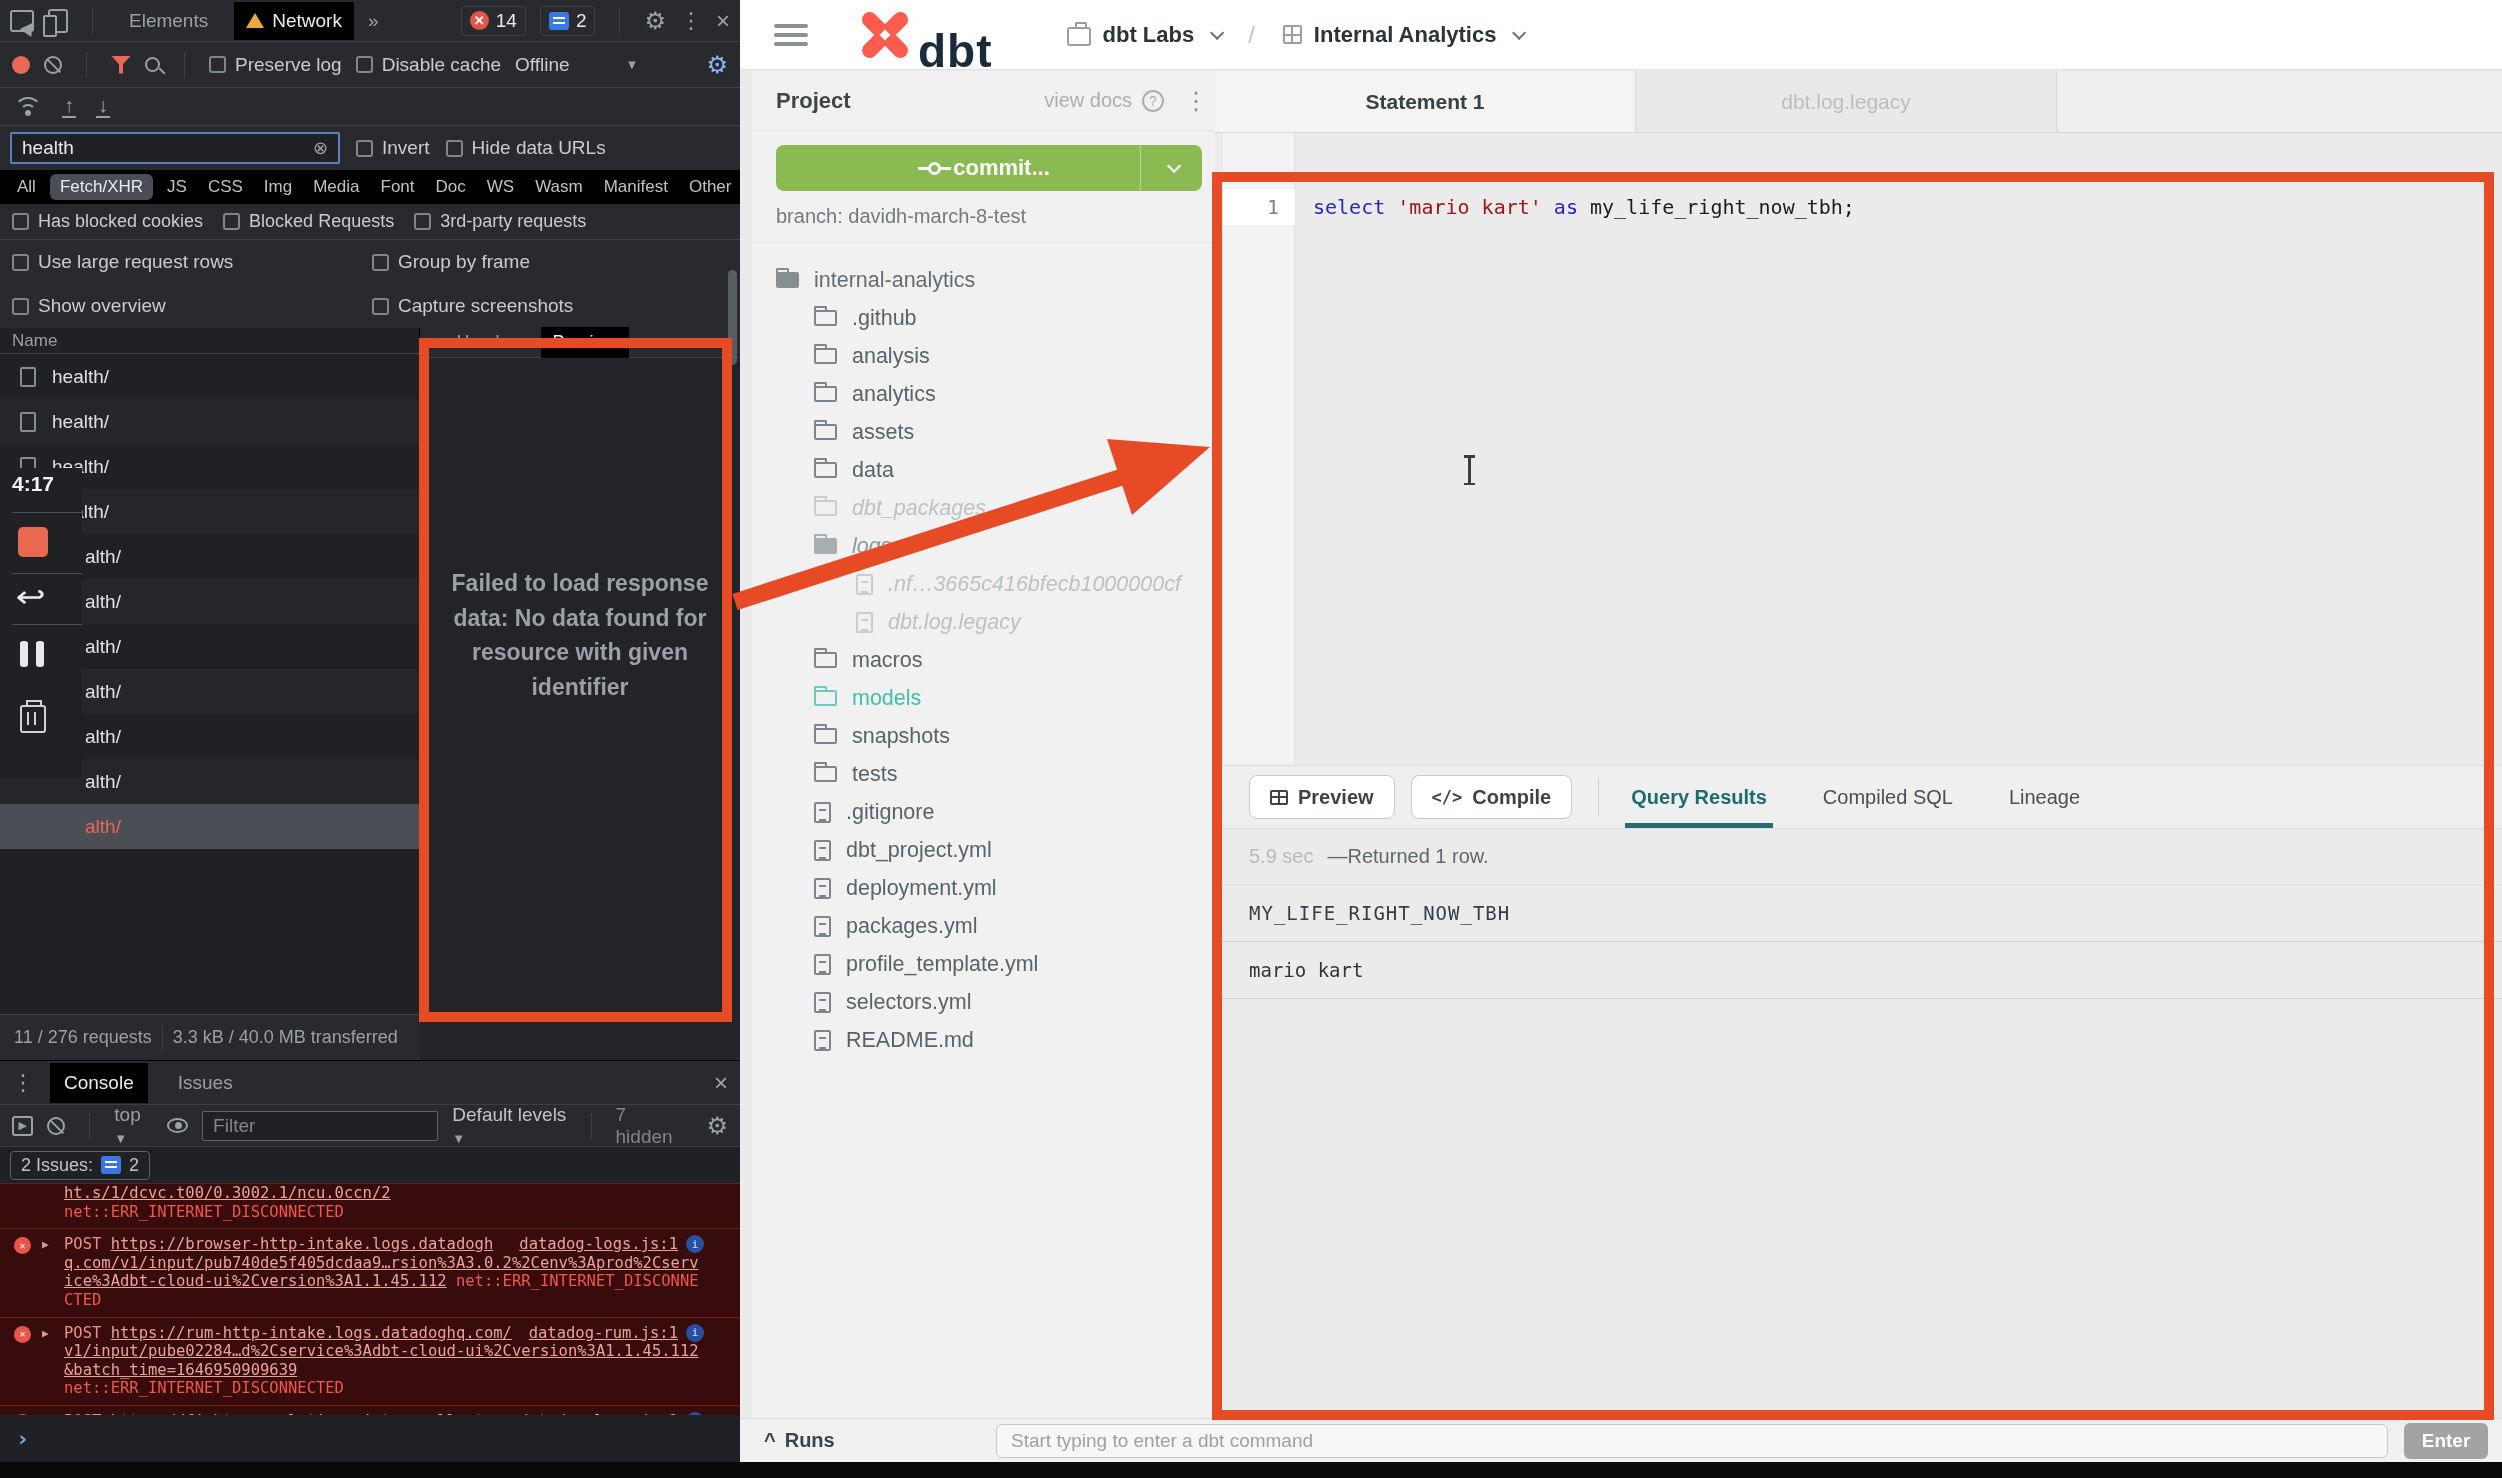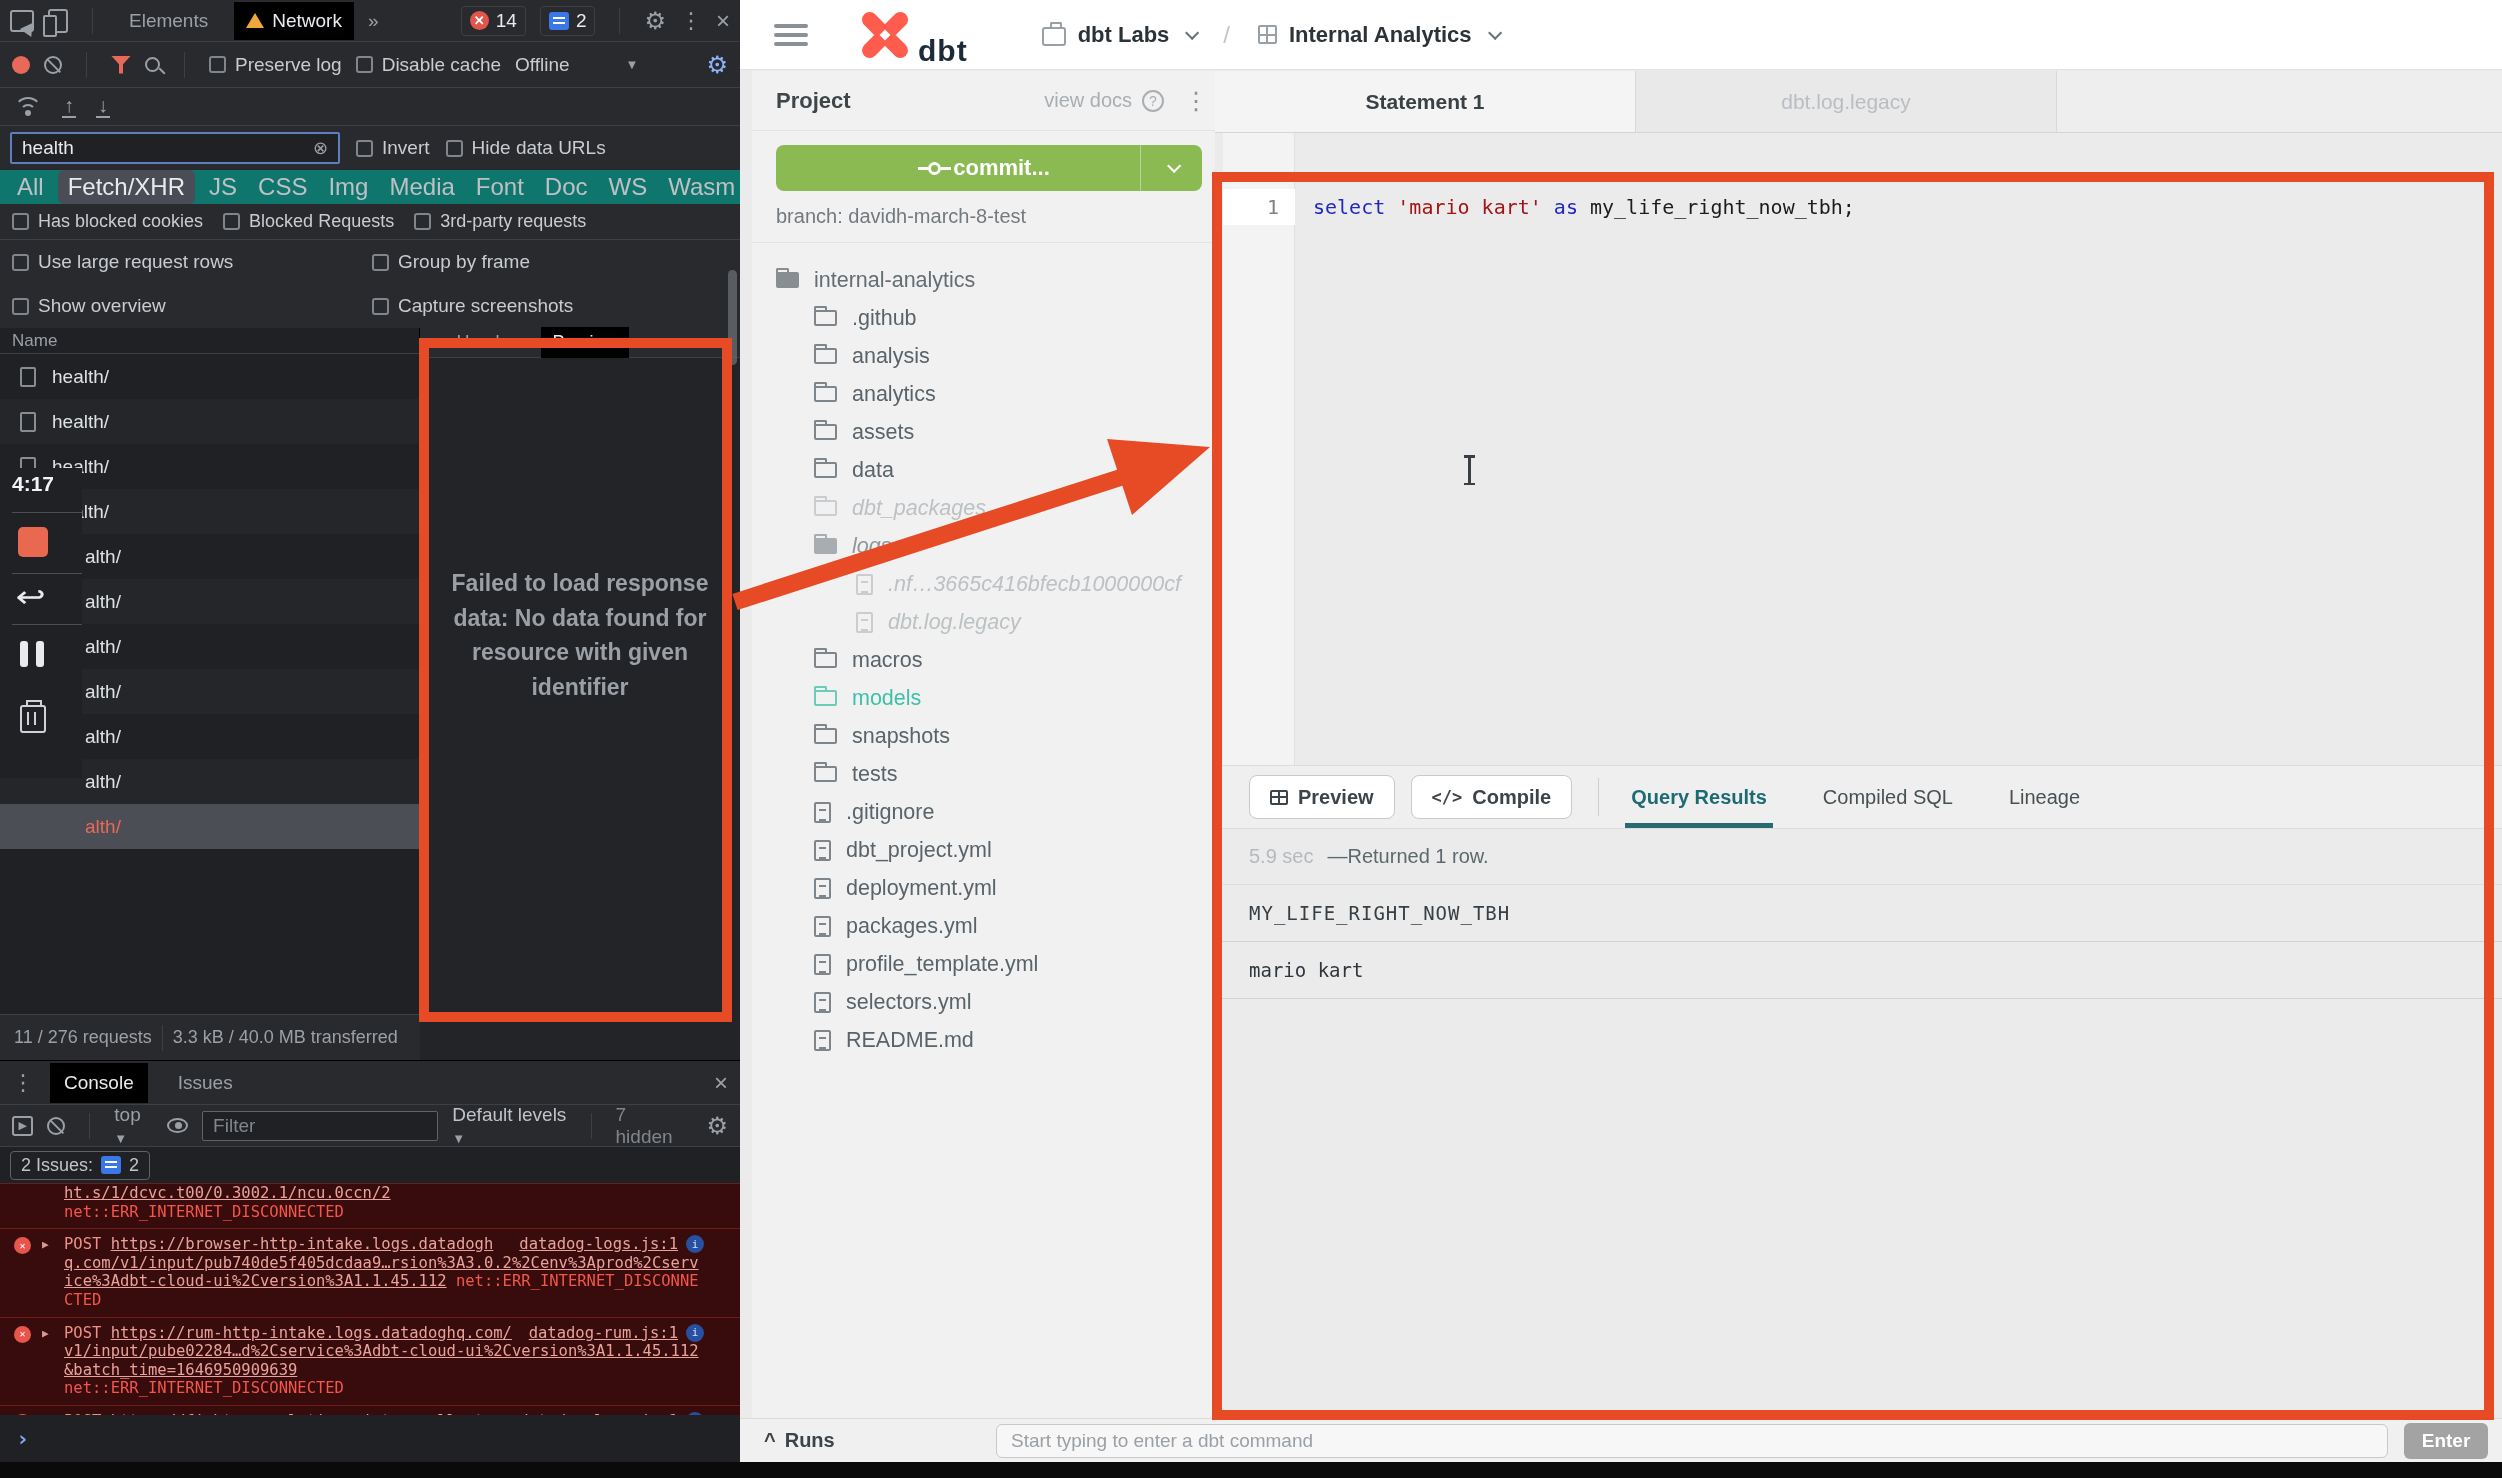--- a/index.html
+++ b/index.html
@@ -47,21 +47,21 @@
   .wifi i:nth-child(1){ left:0; top:0; width:28px; height:28px; }
   .wifi i:nth-child(2){ left:6px; top:7px; width:16px; height:16px; }
   .wifi i:nth-child(3){ left:11px; top:13px; width:6px; height:6px; background:#9aa0a6; border:none; border-radius:50%; }
   .harrow { font-size:20px; color:#9aa0a6; border-bottom:2px solid #9aa0a6; line-height:1.05; padding:0 2px; }
 
   .dt-filterrow { height:44px; background:#292a2d; display:flex; align-items:center; padding:0 10px; gap:16px; }
   .flt-box { width:330px; height:32px; background:#202124; border:2px solid #5f7ec0; border-radius:2px; display:flex; align-items:center; padding:0 10px; color:#e8eaed; }
   .flt-box .clr { margin-left:auto; color:#9aa0a6; font-size:18px; }
   .cb-lab { display:flex; align-items:center; color:#c8ccd0; }
 
-  .dt-chiprow { height:34px; background:#0f766e; display:flex; align-items:center; padding:0 10px; gap:7px; font-size:24px; color:#bdc1c6; white-space:nowrap; }
+  .dt-chiprow { height:34px; background:#000000; display:flex; align-items:center; padding:0 10px; gap:7px; font-size:17px; color:#bdc1c6; white-space:nowrap; }
   .chip { padding:2px 7px; border-radius:6px; }
   .chip.active { background:#4a4d55; color:#e8eaed; padding:3px 10px; }
 
   .dt-blockrow { height:36px; background:#292a2d; border-bottom:1px solid #3c4043; display:flex; align-items:center; padding:0 12px; gap:20px; font-size:18px; }
   .dt-optrow { height:44px; background:#292a2d; display:flex; align-items:center; padding:0 12px; font-size:19px; }
   .dt-optrow .cb-lab:first-child { width:360px; }
   .dt-optrow:last-of-type { border-bottom:1px solid #3c4043; }
 
   .dt-main { position:relative; height:732px; background:#202124; }
   .dt-namehdr { width:420px; height:26px; border-bottom:1px solid #3c4043; border-right:1px solid #000; display:flex; align-items:center; padding-left:12px; font-size:17px; color:#9aa0a6; }
@@ -110,21 +110,21 @@
   .emsg { color:#f4564a; font-weight:normal; word-break:break-all; }
   .err-entry.clip { margin-top:-6px; }
   .cs-prompt { height:46px; background:#202124; display:flex; align-items:center; padding-left:16px; color:#7cacf8; font-size:22px; font-weight:bold; font-family:"DejaVu Sans Mono", monospace; }
   .cs-scroll { position:absolute; right:3px; width:9px; height:95px; background:#696d71; border-radius:5px; opacity:.75; }
 
   
   #dbt { position:absolute; left:740px; top:0; width:1762px; height:1462px; background:#ebebeb; color:#41484d; }
   .dbt-header { height:70px; background:#fff; border-bottom:1px solid #e2e2e2; display:flex; align-items:center; padding-left:34px; }
   .hamb { width:34px; height:4px; background:#8a9196; border-radius:2px; box-shadow:0 9px 0 #8a9196, 0 18px 0 #8a9196; margin-top:-18px; }
   .dbt-logo { display:flex; align-items:center; gap:10px; margin-left:54px; }
-  .dbt-word { font-size:30px; font-weight:800; color:#1c2b3a; letter-spacing:1px;margin-top:32px; }
+  .dbt-word { font-size:46px; font-weight:800; color:#1c2b3a; letter-spacing:1px;margin-top:32px; }
   .crumbs { display:flex; align-items:center; gap:12px; margin-left:74px; font-size:22px; font-weight:700; color:#2c3338; }
   .ic-brief { width:24px; height:19px; border:2px solid #99a0a5; border-radius:3px; position:relative; margin-top:4px; }
   .ic-brief::before { content:''; position:absolute; top:-7px; left:6px; width:8px; height:5px; border:2px solid #99a0a5; border-bottom:none; border-radius:2px 2px 0 0; }
   .ic-grid { width:19px; height:19px; border:2px solid #99a0a5; position:relative; border-radius:2px; }
   .ic-grid::before { content:''; position:absolute; left:50%; top:0; width:2px; height:100%; background:#99a0a5; transform:translateX(-50%); }
   .ic-grid::after { content:''; position:absolute; top:50%; left:0; height:2px; width:100%; background:#99a0a5; transform:translateY(-50%); }
   .chev { width:10px; height:10px; border-right:2px solid #6a737a; border-bottom:2px solid #6a737a; transform:rotate(45deg) translateY(-3px); margin-left:4px; }
   .crumb-slash { color:#c3c6c9; font-weight:400; margin:0 16px; font-size:24px; }
 
   .dbt-body { position:absolute; top:71px; left:0; right:0; bottom:44px; }

